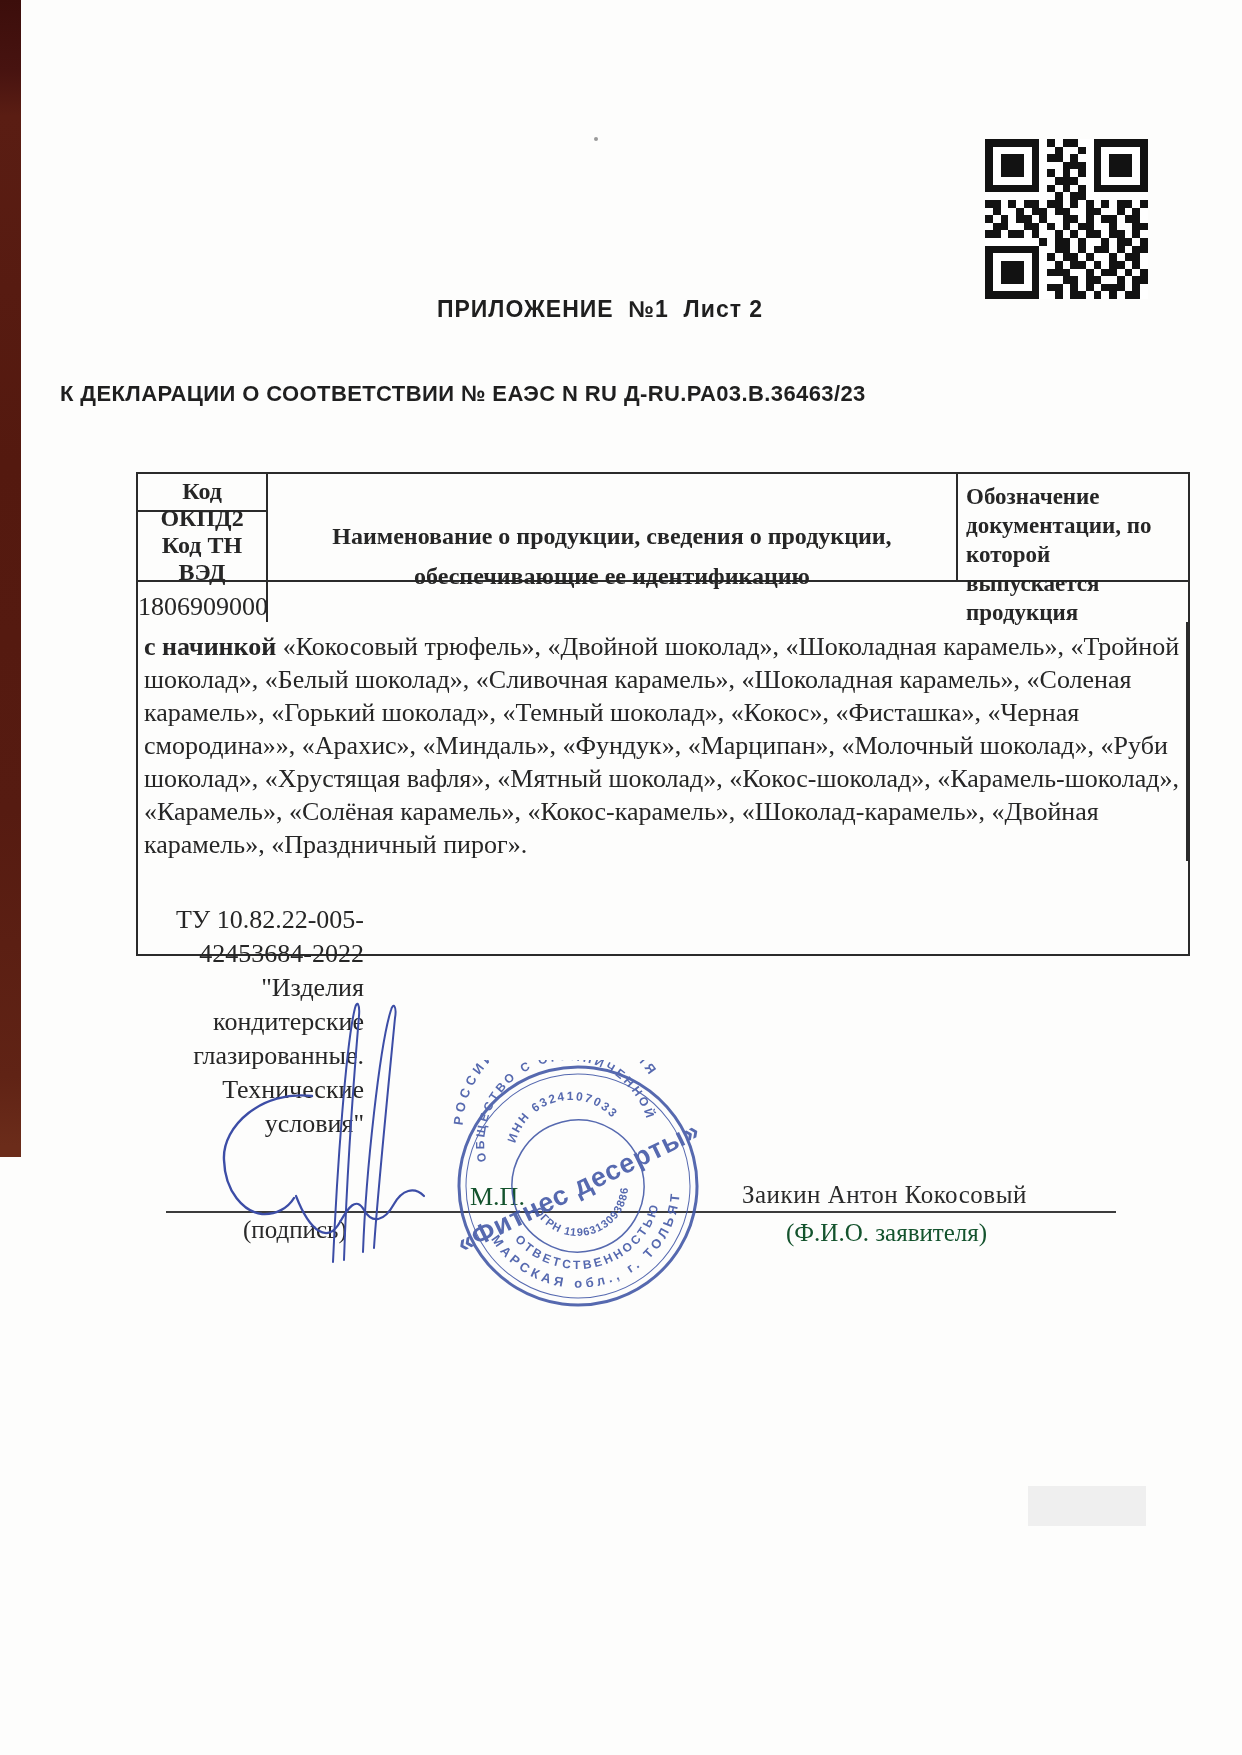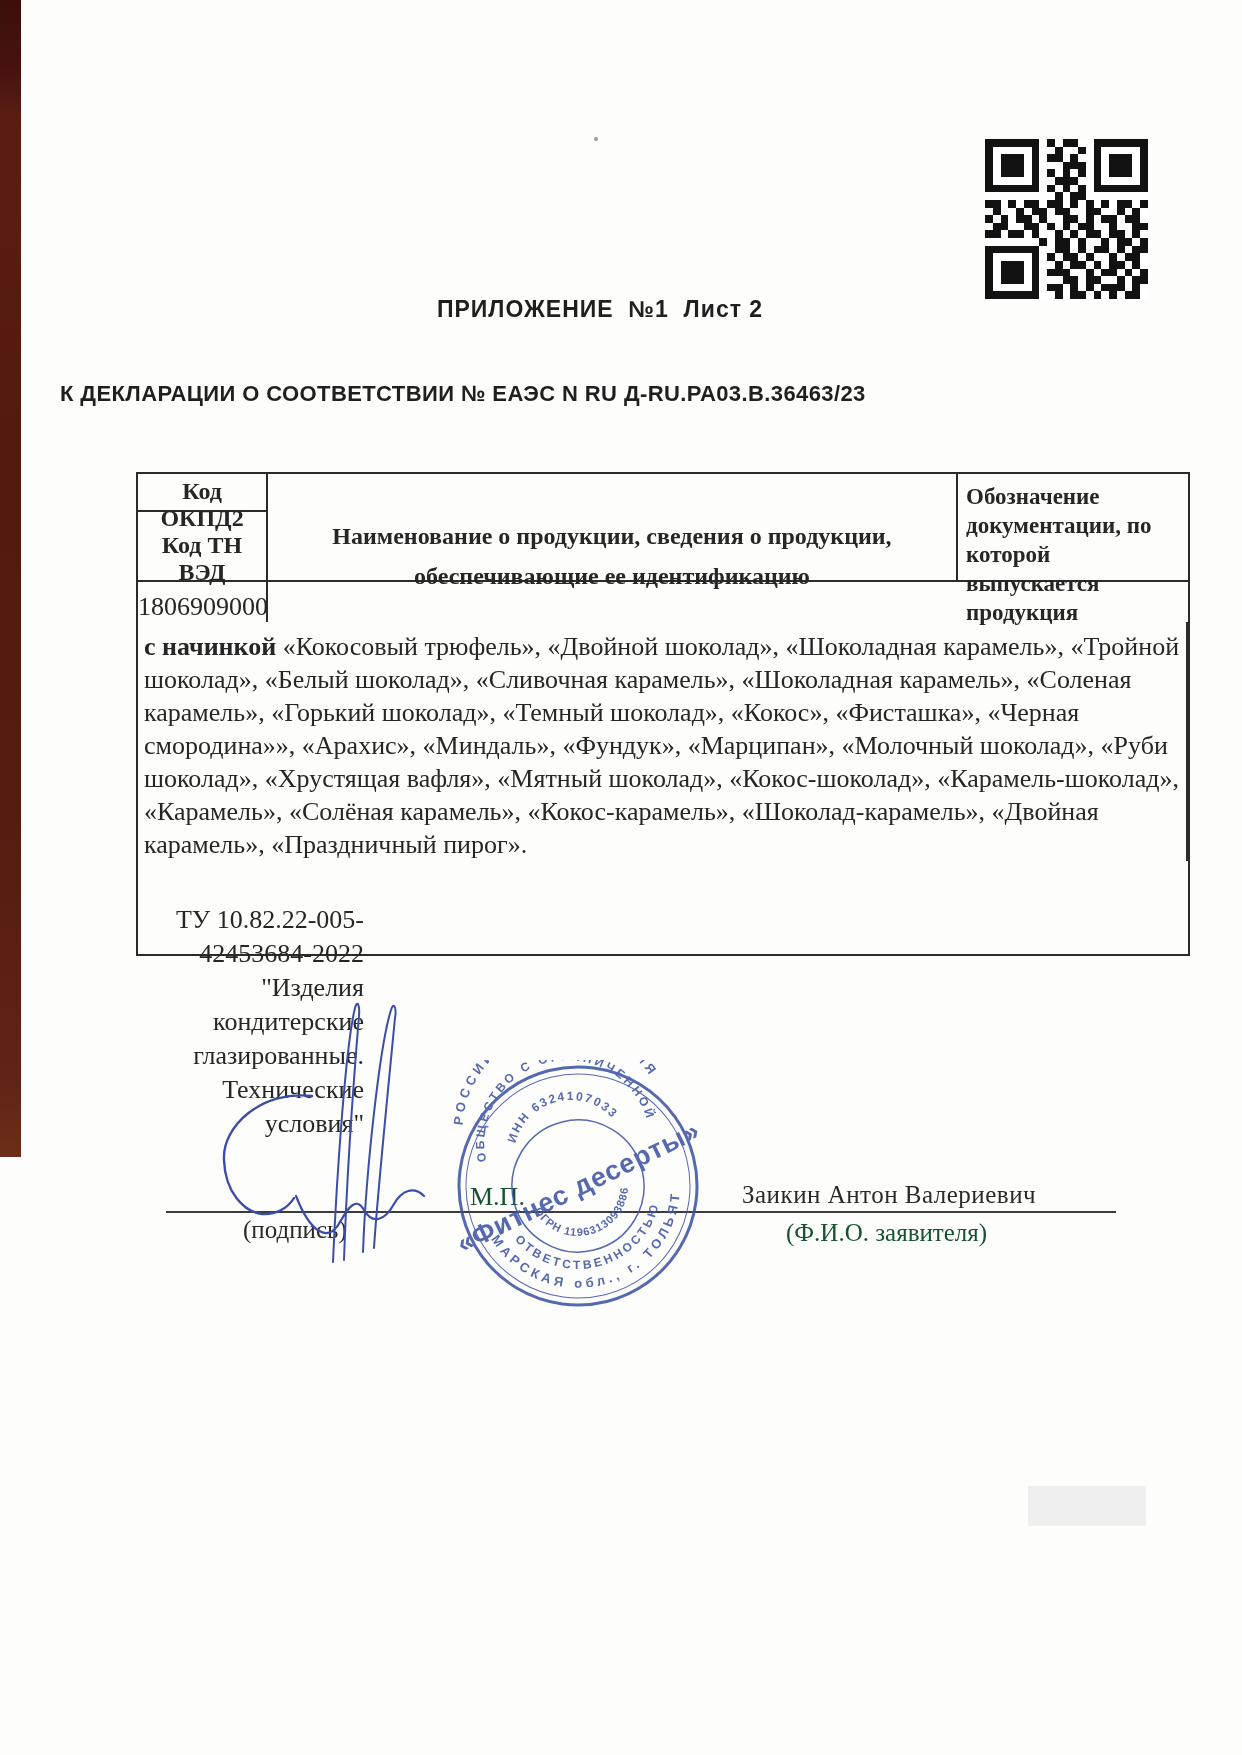--- a/index.html
+++ b/index.html
@@ -565,21 +565,21 @@
 кондитерские
 глазированные.
 Технические
 условия"</div>
     </div>
   </div>
 
   <div class="sign-line"></div>
   <div class="lbl-podpis">(подпись)</div>
   <div class="lbl-mp">М.П.</div>
-  <div class="lbl-name">Заикин Антон Валериевич</div>
+  <div class="lbl-name">Заикин Антон Кокосовый</div>
   <div class="lbl-fio">(Ф.И.О. заявителя)</div>
 
   <svg class="sig-svg" width="260" height="300" viewBox="190 985 260 300" fill="none" stroke-linecap="round" stroke-linejoin="round" style="color: rgb(60, 77, 166);">
     <path stroke="currentColor" stroke-width="2.4" d="M 312 1096 C 262 1090 222 1126 224 1160 C 225 1192 244 1212 262 1214 C 276 1215 288 1208 294 1198"></path>
     <path stroke="currentColor" stroke-width="2" d="M 333 1262 C 337 1170 346 1044 355 1008 C 357 1000 360 1004 359 1016 C 352 1100 346 1200 344 1260"></path>
     <path stroke="currentColor" stroke-width="2" d="M 363 1252 C 366 1170 380 1044 391 1010 C 393 1002 397 1006 395 1018 C 387 1100 377 1200 374 1248"></path>
     <path stroke="currentColor" stroke-width="2.2" d="M 296 1196 C 310 1232 328 1244 340 1222 C 348 1208 356 1196 364 1210 C 372 1224 384 1222 394 1204 C 402 1190 414 1186 424 1196"></path>
   </svg>
 
   <svg class="stamp-svg" width="252" height="252" viewBox="-126 -126 252 252" style="color: rgb(63, 85, 165);">

